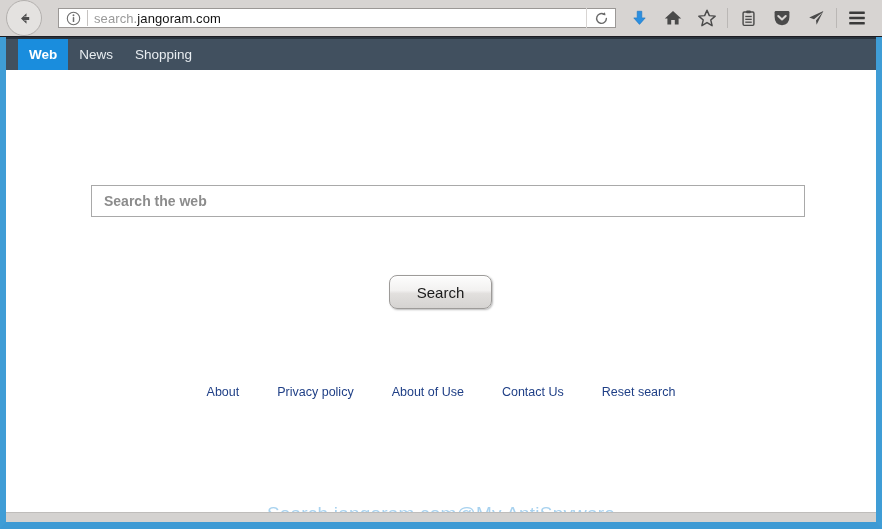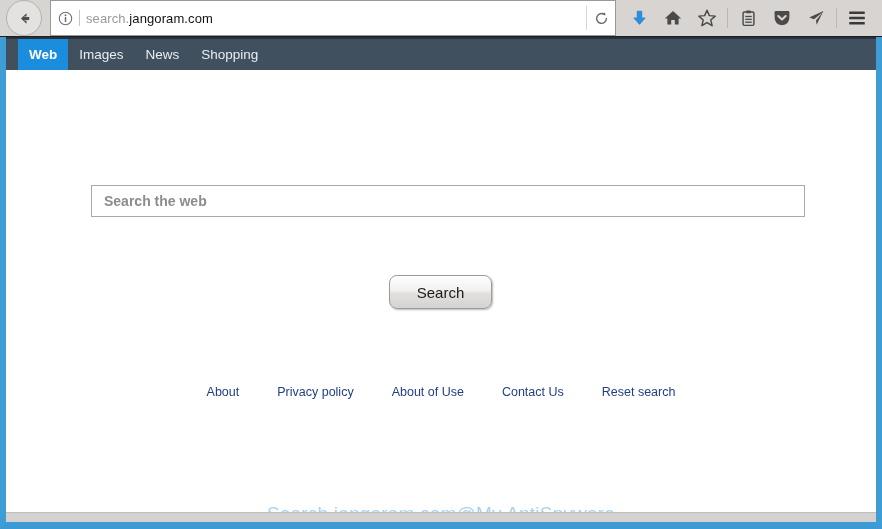--- a/index.html
+++ b/index.html
@@ -48,22 +48,22 @@
     align-items: center;
     justify-content: center;
     flex: none;
     cursor: pointer;
   }
   .nav-btn svg { display: block; }
 
   
   #urlbar {
     flex: 1;
-    height: 36px;
-    margin-left: 8px;
+    height: 20px;
+    margin-left: 16px;
     margin-right: 8px;
     background: #ffffff;
     border: 1px solid #9b9896;
     box-sizing: border-box;
     display: flex;
     align-items: center;
     min-width: 0;
   }
   #identity-box {
     width: 28px;
@@ -344,21 +344,20 @@
       </svg>
     </div>
 
   </div>
 
   <div id="viewport">
     <div id="page">
 
       <div id="site-nav">
         <div class="nav-tab active">Web</div>
-        <div class="nav-tab">Images</div>
         <div class="nav-tab">News</div>
         <div class="nav-tab">Shopping</div>
       </div>
 
       <div id="search-box-wrap">
         <input id="search-input" type="text" placeholder="Search the web" value="" style="">
       </div>
 
       <button id="search-button">Search</button>
 

